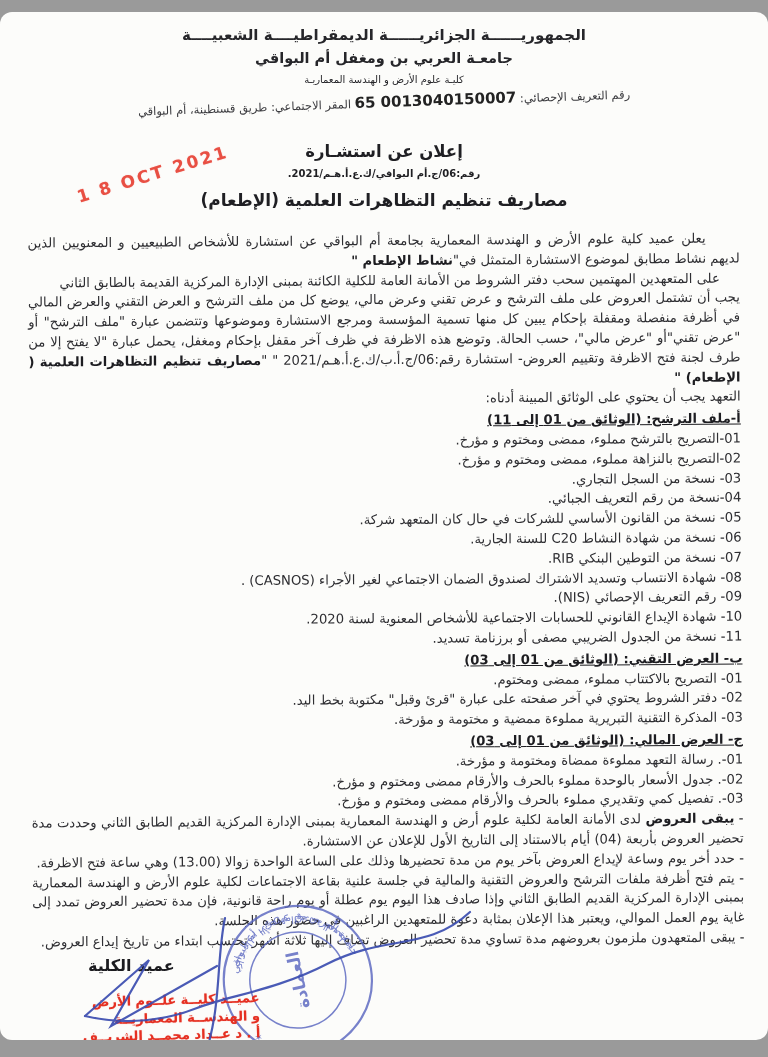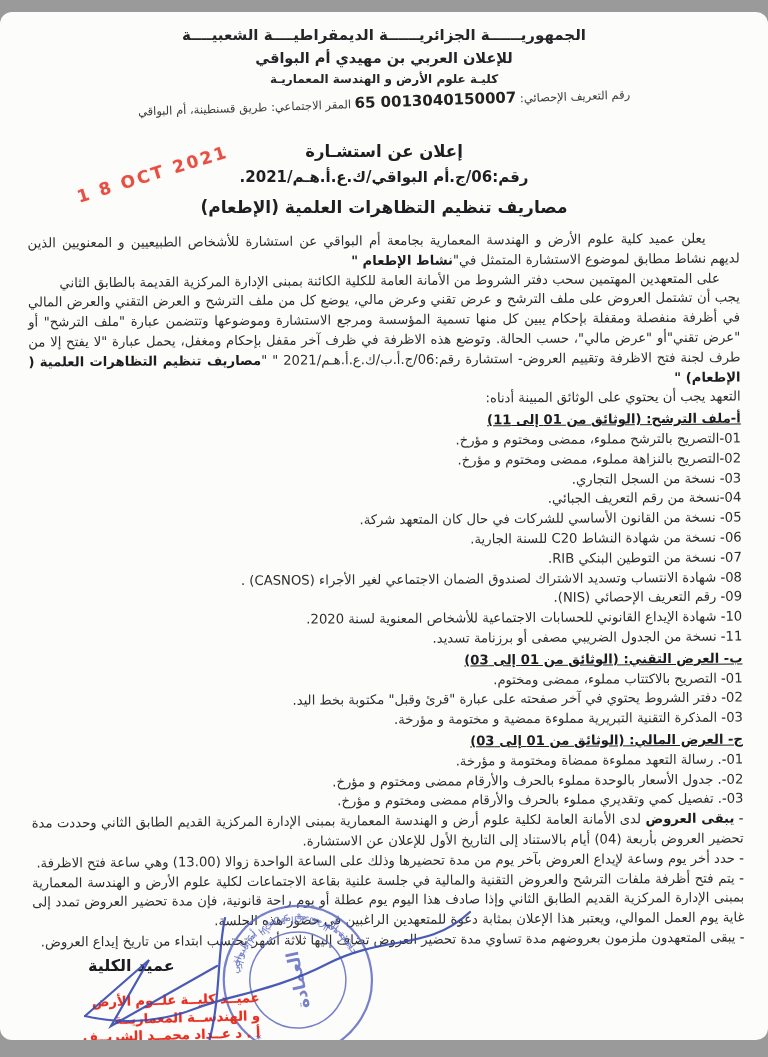--- a/index.html
+++ b/index.html
@@ -5,33 +5,33 @@
   html,body{margin:0;padding:0;background:#9a9a9a;}
   .page{
     position:relative;width:768px;height:1028px;margin:12px auto;
     background:#fcfcfa;overflow:hidden;
     font-family:"DejaVu Sans",sans-serif;color:#2c2c30;border-radius:12px;
   }
   
   .header{position:absolute;top:12px;left:0;right:0;text-align:center;direction:rtl;color:#26262a;}
   .header .h1{font-size:15px;font-weight:bold;line-height:23px;}
   .header .h2{font-size:14.5px;font-weight:bold;line-height:22px;}
-  .header .h3{font-size:12px;font-weight:bold;line-height:21px;}
+  .header .h3{font-size:10px;font-weight:normal;line-height:21px;}
   .nif{margin-top:3px;font-size:11.5px;transform:rotate(-2deg);direction:rtl;color:#3a3a3e;}
   .nif .nif-num{font-size:15px;font-weight:bold;letter-spacing:.5px;color:#222;}
   
   .date-stamp{
     position:absolute;left:74px;top:152px;transform:rotate(-17deg);
     color:#e6382a;font-size:17px;font-weight:bold;letter-spacing:2.5px;
     opacity:.88;z-index:3;text-shadow:0 0 1px rgba(230,56,42,.45);
   }
   
   .title-block{position:absolute;top:130px;left:0;right:0;text-align:center;direction:rtl;color:#1f1f23;}
   .title-block .t1{font-size:16.5px;font-weight:bold;}
-  .title-block .t2{font-size:15px;font-weight:bold;margin-top:7px;}
+  .title-block .t2{font-size:10px;font-weight:bold;margin-top:7px;}
   .title-block .t3{font-size:17px;font-weight:bold;margin-top:11px;}
   
   .doc-body{
     position:absolute;top:219px;left:30px;right:26px;z-index:1;
     direction:rtl;text-align:justify;font-size:13.2px;line-height:19.8px;
     transform:rotate(-.4deg);color:#2e2e32;
   }
   .doc-body p{margin:0;}
   .indent1{text-indent:34px;}
   .indent2{text-indent:20px;}
@@ -50,21 +50,21 @@
   .stamp-blue{position:absolute;left:212px;top:890px;z-index:2;transform:rotate(-9deg);opacity:.82;}
   .sig{position:absolute;left:55px;top:878px;z-index:4;}
 </style>
 </head>
 <body>
 
 <div class="page">
 
   <div class="header">
     <div class="h1">الجمهوريــــــة الجزائريــــــة الديمقراطيــــة الشعبيــــة</div>
-    <div class="h2">للإعلان العربي بن مهيدي أم البواقي</div>
+    <div class="h2">جامعـة العربي بن ومغفل أم البواقي</div>
     <div class="h3">كليـة علوم الأرض و الهندسة المعماريـة</div>
     <div class="nif">
       <span>رقم التعريف الإحصائي: </span>
       <span class="nif-num">0013040150007 65</span>
       <span> المقر الاجتماعي: طريق قسنطينة، أم البواقي</span>
     </div>
   </div>
 
   <div class="date-stamp">1 8 OCT 2021</div>
 

